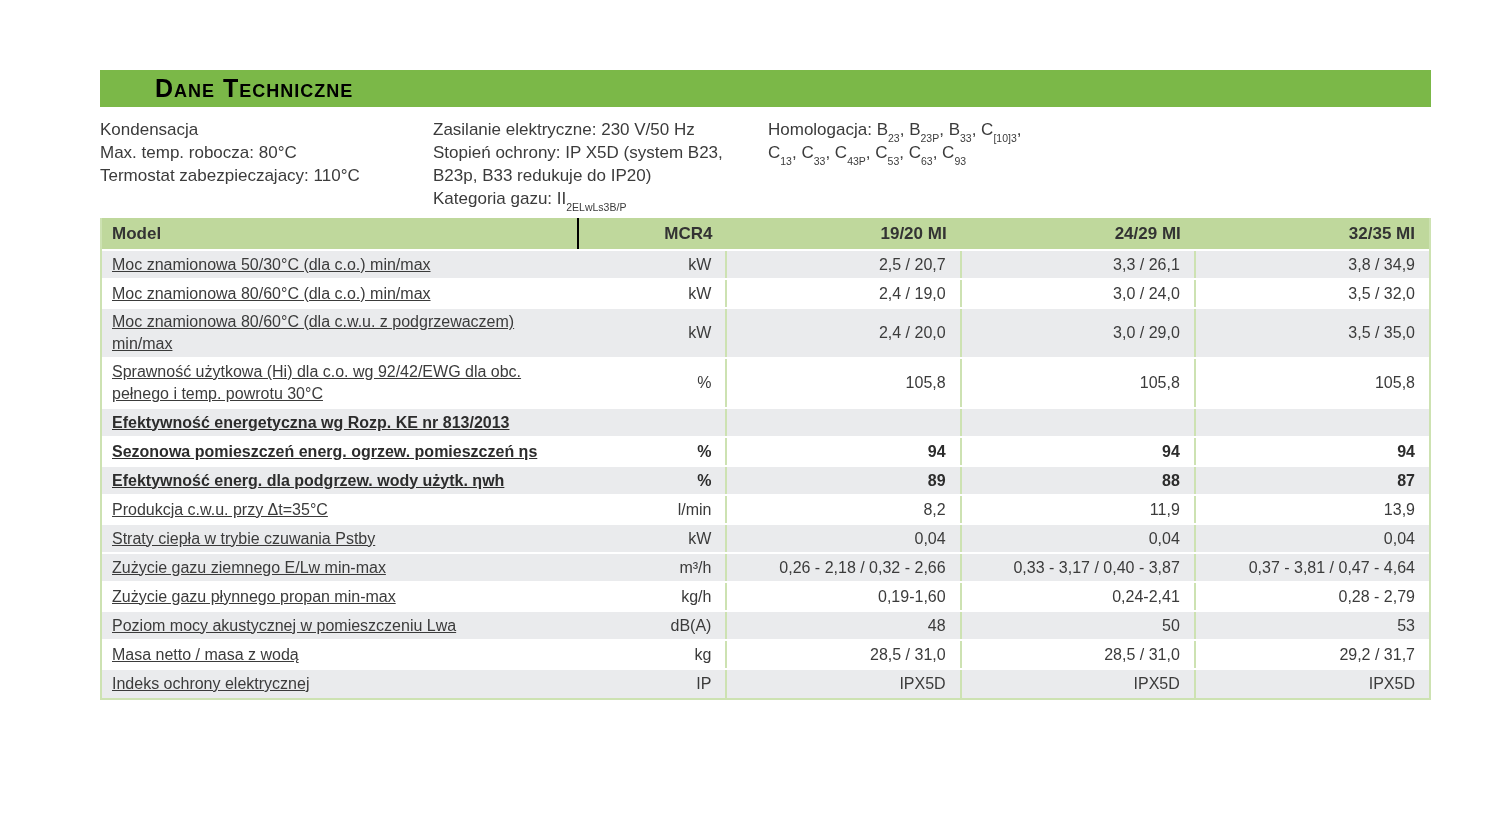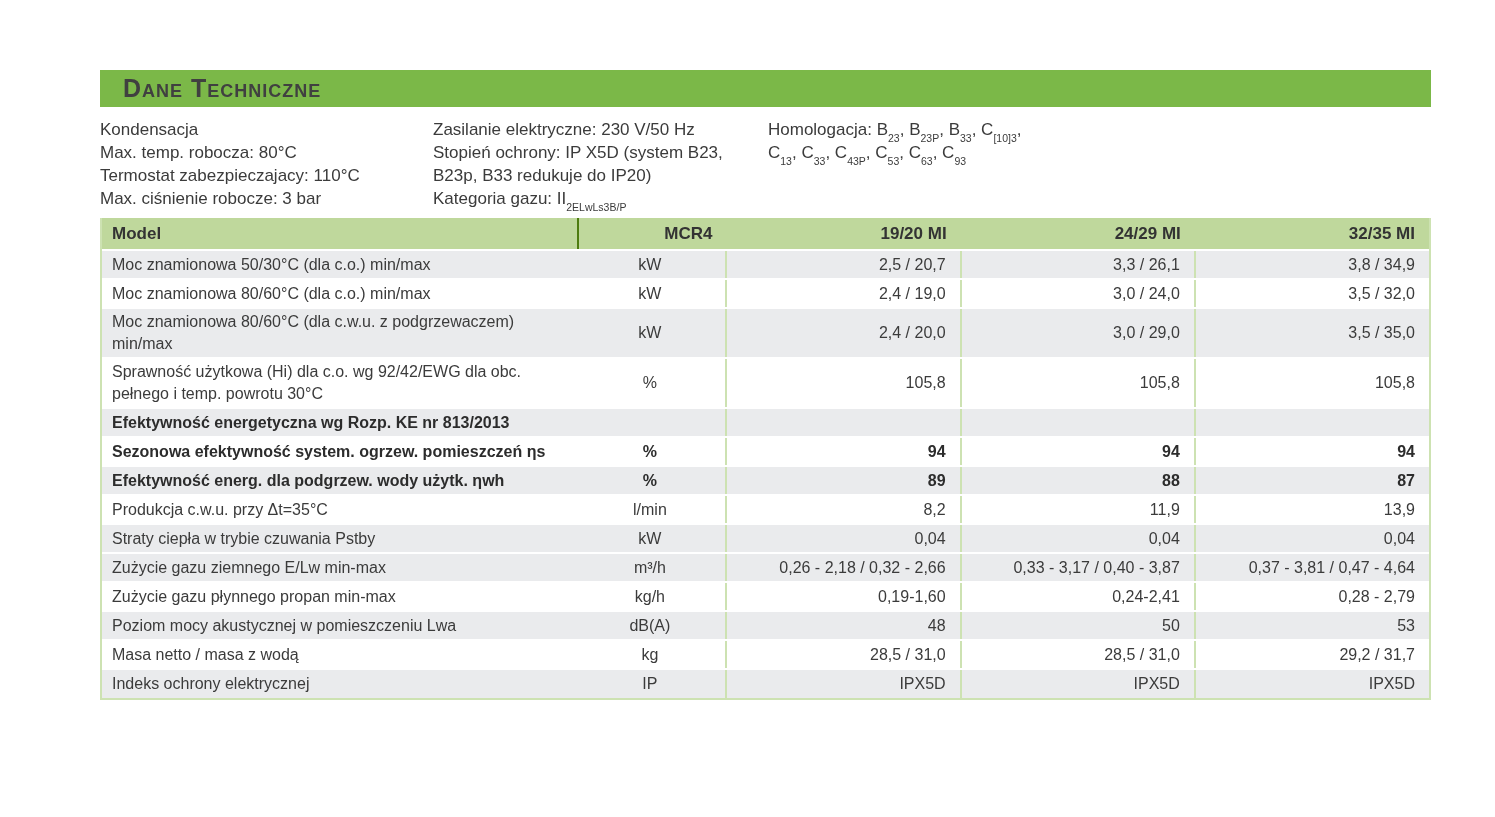--- a/index.html
+++ b/index.html
@@ -15,22 +15,22 @@
   body{font-family:"Liberation Sans","DejaVu Sans",sans-serif;color:var(--text-dark);}
   .page{position:relative;width:1495px;height:817px;background:#ffffff;overflow:hidden;}
 
   
   .title-bar{
     position:absolute;left:100px;top:70px;width:1331px;height:37px;
     background:var(--title-green);
     display:flex;align-items:center;padding-left:23px;
   }
   .title-bar .title{
-    color:#404040;font-weight:bold;font-size:25px;
-    font-variant:small-caps;letter-spacing:1px;line-height:1;
+    color:#000000;font-weight:bold;font-size:25px;
+    font-variant:small-caps;letter-spacing:1px;line-height:1;margin-left:32px;
   }
 
   
   .intro{position:absolute;left:100px;top:118px;width:1331px;height:96px;font-size:17px;line-height:23px;color:var(--text-dark);}
   .intro .col{position:absolute;top:0;}
   .intro .col1{left:0;width:330px;}
   .intro .col2{left:333px;width:332px;}
   .intro .col3{left:668px;width:420px;}
   sub.sm{font-size:10.5px;line-height:0;position:relative;top:3px;letter-spacing:0;}
 
@@ -45,49 +45,48 @@
   }
   col.c-label{width:476px;}
   col.c-unit{width:148px;}
   col.c-v{width:234px;}
   thead th{
     background:var(--header-green);height:32px;
     font-weight:bold;color:#333;font-size:17px;
     padding:0 14px 0 10px;border-bottom:2px solid #fff;
   }
   thead th.h-model{text-align:left;}
-  thead th.h-unit{text-align:right;border-left:2px solid #4d7c0f;}
+  thead th.h-unit{text-align:right;border-left:2px solid #000000;}
   thead th.h-val{text-align:right;}
   tbody td{
     height:29px;padding:2px 14px 2px 10px;vertical-align:middle;
     border-bottom:2px solid #ffffff;line-height:22px;
   }
   tbody tr.tall td{height:49px;}
   tbody tr.stripe td{background:var(--stripe-gray);}
   tbody tr.boldrow td{font-weight:bold;color:var(--text-bold);}
-  tbody td.lbl{text-align:left;}
-  tbody td.unit{text-align:center;}
+  tbody td.lbl{text-align:left;text-decoration:underline;}
+  tbody td.unit{text-align:right;}
   tbody td.val{text-align:right;border-left:2px solid var(--sep-green);}
   tbody tr:last-child td{border-bottom:none;}
 </style>
 </head>
 <body>
 
 <div class="page">
 
   <div class="title-bar">
     <span class="title">Dane Techniczne</span>
   </div>
 
   <div class="intro">
     <div class="col col1">
         <div>Kondensacja</div>
         <div>Max. temp. robocza: 80°C</div>
         <div>Termostat zabezpieczajacy: 110°C</div>
-        <div>Max. ciśnienie robocze: 3 bar</div>
       </div>
     <div class="col col2">
         <div>Zasilanie elektryczne: 230 V/50 Hz</div>
         <div>Stopień ochrony: IP X5D (system B23,</div>
         <div>B23p, B33 redukuje do IP20)</div>
         <div>Kategoria gazu: II<sub class="sm">2ELwLs3B/P</sub></div>
       </div>
     <div class="col col3">
         <div>Homologacja: B<sub class="sm">23</sub>, B<sub class="sm">23P</sub>, B<sub class="sm">33</sub>, C<sub class="sm">[10]3</sub>,</div>
         <div>C<sub class="sm">13</sub>, C<sub class="sm">33</sub>, C<sub class="sm">43P</sub>, C<sub class="sm">53</sub>, C<sub class="sm">63</sub>, C<sub class="sm">93</sub></div>
@@ -142,21 +141,21 @@
             <td class="val">105,8</td>
           </tr>
           <tr class="stripe boldrow">
             <td class="lbl">Efektywność energetyczna wg Rozp. KE nr 813/2013</td>
             <td class="unit"></td>
             <td class="val"></td>
             <td class="val"></td>
             <td class="val"></td>
           </tr>
           <tr class="boldrow">
-            <td class="lbl">Sezonowa efektywność system. ogrzew. pomieszczeń ηs</td>
+            <td class="lbl">Sezonowa pomieszczeń energ. ogrzew. pomieszczeń ηs</td>
             <td class="unit">%</td>
             <td class="val">94</td>
             <td class="val">94</td>
             <td class="val">94</td>
           </tr>
           <tr class="stripe boldrow">
             <td class="lbl">Efektywność energ. dla podgrzew. wody użytk. ηwh</td>
             <td class="unit">%</td>
             <td class="val">89</td>
             <td class="val">88</td>

